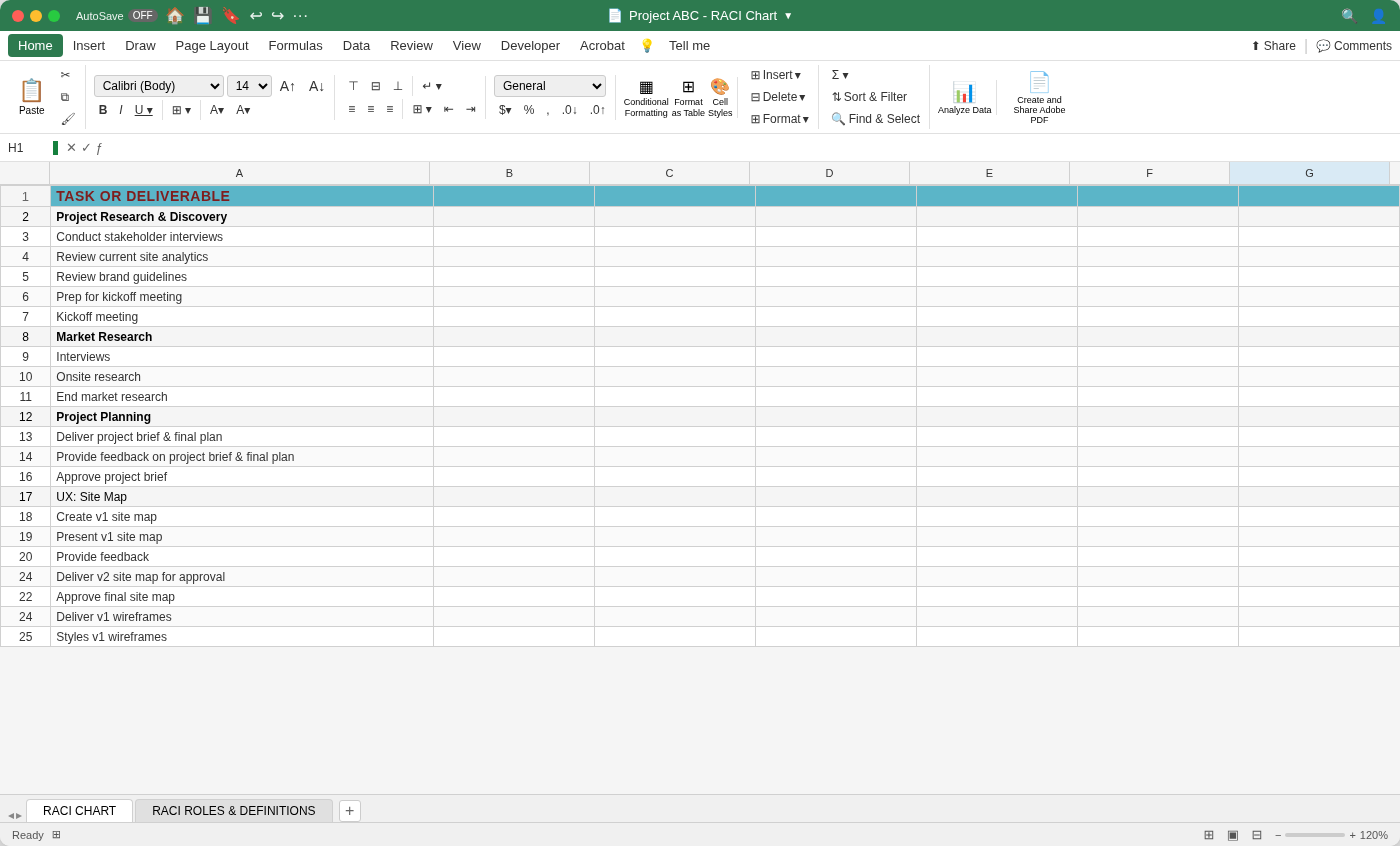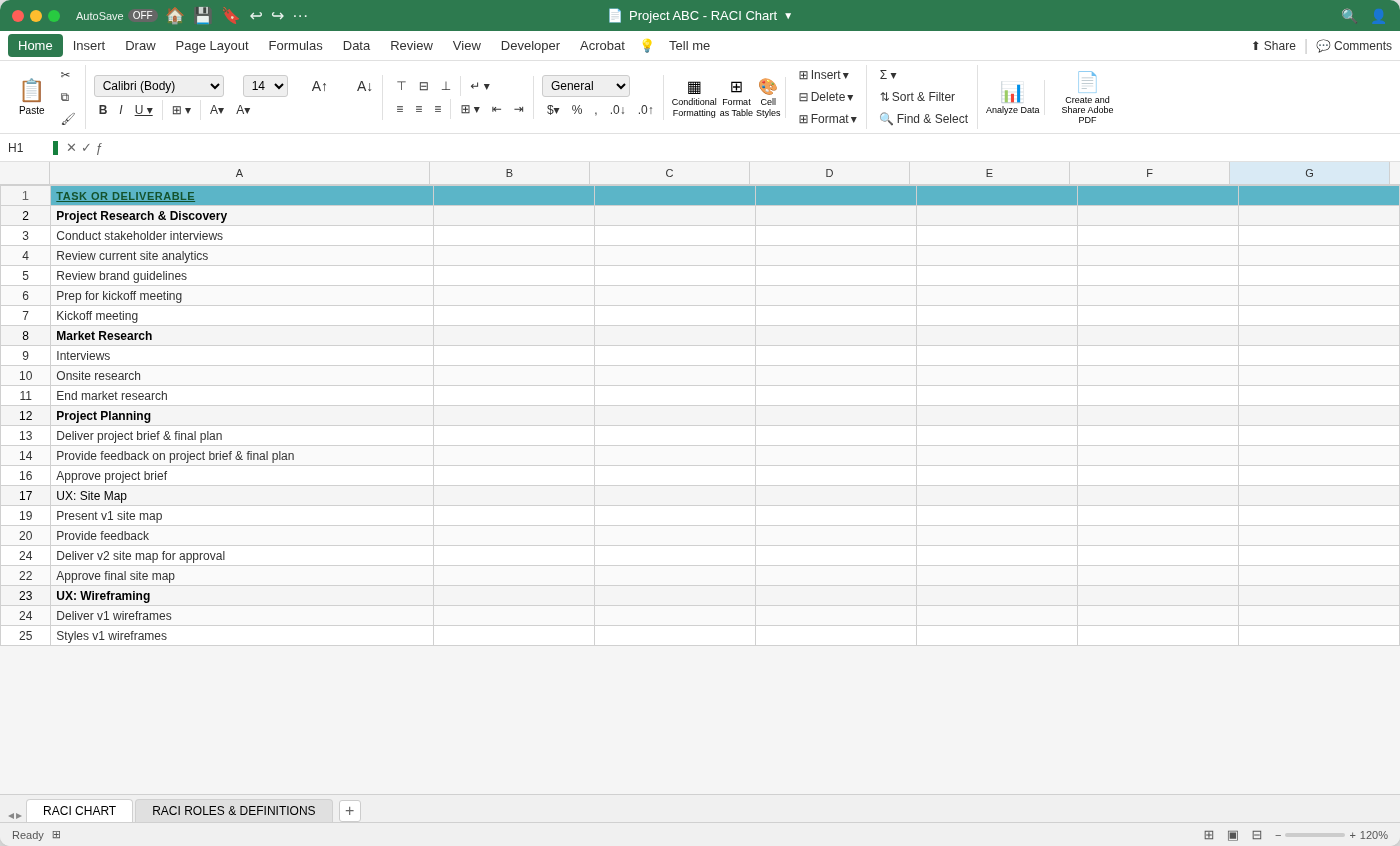--- a/index.html
+++ b/index.html
@@ -28,21 +28,21 @@
     .menu-item { padding: 4px 10px; font-size: 13px; color: #333; cursor: pointer; border-radius: 4px; }
     .menu-item.active { background: #2d7a4f; color: white; border-radius: 4px; }
 
     
     .toolbar { background: white; border-bottom: 1px solid #e0e0e0; padding: 4px 8px; display: flex; align-items: center; gap: 4px; flex-shrink: 0; min-height: 46px; }
     .toolbar-group { display: flex; align-items: center; gap: 2px; padding: 0 4px; border-right: 1px solid #e0e0e0; }
     .toolbar-group:last-child { border-right: none; }
     .tb-btn { padding: 3px 5px; font-size: 12px; color: #333; cursor: pointer; border-radius: 3px; border: none; background: transparent; display: flex; align-items: center; gap: 2px; white-space: nowrap; }
     .font-select { font-size: 12px; border: 1px solid #ccc; border-radius: 3px; padding: 2px 4px; width: 130px; }
     .font-size-select { font-size: 12px; border: 1px solid #ccc; border-radius: 3px; padding: 2px 4px; width: 45px; }
-    .format-select { font-size: 12px; border: 1px solid #ccc; border-radius: 3px; padding: 2px 4px; width: 88px; }
+    .format-select { font-size: 12px; border: 1px solid #ccc; border-radius: 3px; padding: 2px 4px; width: 112px; }
     .tb-separator { width: 1px; height: 20px; background: #e0e0e0; margin: 0 2px; }
 
     
     .formula-bar { background: white; border-bottom: 1px solid #e0e0e0; height: 28px; display: flex; align-items: center; padding: 0 8px; flex-shrink: 0; }
     .cell-ref { font-size: 12px; color: #333; min-width: 50px; border-right: 5px solid #15803d; padding-right: 8px; margin-right: 8px; }
     .formula-icons { display: flex; gap: 4px; margin-right: 4px; color: #666; font-size: 13px; }
     .formula-input { font-size: 12px; flex: 1; border: none; outline: none; }
 
     
     .spreadsheet-container { flex: 1; overflow: hidden; display: flex; flex-direction: column; }
@@ -147,21 +147,21 @@
       </div>
       <div style="display:flex;flex-direction:column;gap:2px;margin-left:2px;">
         <button class="tb-btn">✂</button>
         <button class="tb-btn">⧉</button>
         <button class="tb-btn">🖌</button>
       </div>
     </div>
 
     <div class="toolbar-group">
       <div style="display:flex;flex-direction:column;gap:3px;">
-        <div style="display:flex;gap:19px;align-items:center;">
+        <div style="display:flex;gap:3px;align-items:center;">
           <select class="font-select">
             <option>Calibri (Body)</option>
           </select>
           <select class="font-size-select">
             <option>14</option>
           </select>
           <button class="tb-btn" style="font-size:14px;">A↑</button>
           <button class="tb-btn" style="font-size:14px;">A↓</button>
         </div>
         <div style="display:flex;gap:2px;align-items:center;">
@@ -312,21 +312,21 @@
           <col style="width:160px;">
           <col style="width:160px;">
           <col style="width:160px;">
           <col style="width:160px;">
           <col style="width:160px;">
           <col style="width:160px;">
         </colgroup>
         <tbody id="sheet-tbody">
         <tr class="header-row">
               <td class="row-num">1</td>
-              <td class="col-a" style="background: rgb(91, 181, 200); color: #14532d; font-weight: 700; font-size: 11px; letter-spacing: 0.5px; text-decoration: underline;">TASK OR DELIVERABLE</td>
+              <td class="col-a" style="background: rgb(91, 181, 200); color: #7f1d1d; font-weight: 700; font-size: 14px; letter-spacing: 0.5px;">TASK OR DELIVERABLE</td>
               <td style="background: rgb(91, 181, 200); color: rgb(26, 58, 74); font-weight: 700; font-size: 13px; letter-spacing: 0.5px;"></td>
               <td style="background: rgb(91, 181, 200); color: rgb(26, 58, 74); font-weight: 700; font-size: 13px; letter-spacing: 0.5px;"></td>
               <td style="background: rgb(91, 181, 200); color: rgb(26, 58, 74); font-weight: 700; font-size: 13px; letter-spacing: 0.5px;"></td>
               <td style="background: rgb(91, 181, 200); color: rgb(26, 58, 74); font-weight: 700; font-size: 13px; letter-spacing: 0.5px;"></td>
               <td style="background: rgb(91, 181, 200); color: rgb(26, 58, 74); font-weight: 700; font-size: 13px; letter-spacing: 0.5px;"></td>
               <td style="background: rgb(91, 181, 200); color: rgb(26, 58, 74); font-weight: 700; font-size: 13px; letter-spacing: 0.5px;"></td>
             </tr>
             <tr class="section-row">
               <td class="row-num">2</td>
               <td class="col-a" style="font-weight: 700;">Project Research &amp; Discovery</td>
@@ -471,20 +471,30 @@
               <td class="row-num">17</td>
               <td class="col-a" style="font-weight: 400;">UX: Site Map</td>
               <td style="font-weight: 700;"></td>
               <td style="font-weight: 700;"></td>
               <td style="font-weight: 700;"></td>
               <td style="font-weight: 700;"></td>
               <td style="font-weight: 700;"></td>
               <td style="font-weight: 700;"></td>
             </tr>
             <tr class="data-row">
+              <td class="row-num">18</td>
+              <td class="col-a">Create v1 site map</td>
+              <td></td>
+              <td></td>
+              <td></td>
+              <td></td>
+              <td></td>
+              <td></td>
+            </tr>
+            <tr class="data-row">
               <td class="row-num">19</td>
               <td class="col-a">Present v1 site map</td>
               <td></td>
               <td></td>
               <td></td>
               <td></td>
               <td></td>
               <td></td>
             </tr>
             <tr class="data-row">
@@ -509,30 +519,20 @@
             </tr>
             <tr class="data-row">
               <td class="row-num">22</td>
               <td class="col-a">Approve final site map</td>
               <td></td>
               <td></td>
               <td></td>
               <td></td>
               <td></td>
               <td></td>
-            </tr>
-            <tr class="section-row">
-              <td class="row-num">23</td>
-              <td class="col-a" style="font-weight: 700;">UX: Wireframing</td>
-              <td style="font-weight: 700;"></td>
-              <td style="font-weight: 700;"></td>
-              <td style="font-weight: 700;"></td>
-              <td style="font-weight: 700;"></td>
-              <td style="font-weight: 700;"></td>
-              <td style="font-weight: 700;"></td>
             </tr>
             <tr class="data-row">
               <td class="row-num">24</td>
               <td class="col-a">Deliver v1 wireframes</td>
               <td></td>
               <td></td>
               <td></td>
               <td></td>
               <td></td>
               <td></td>

